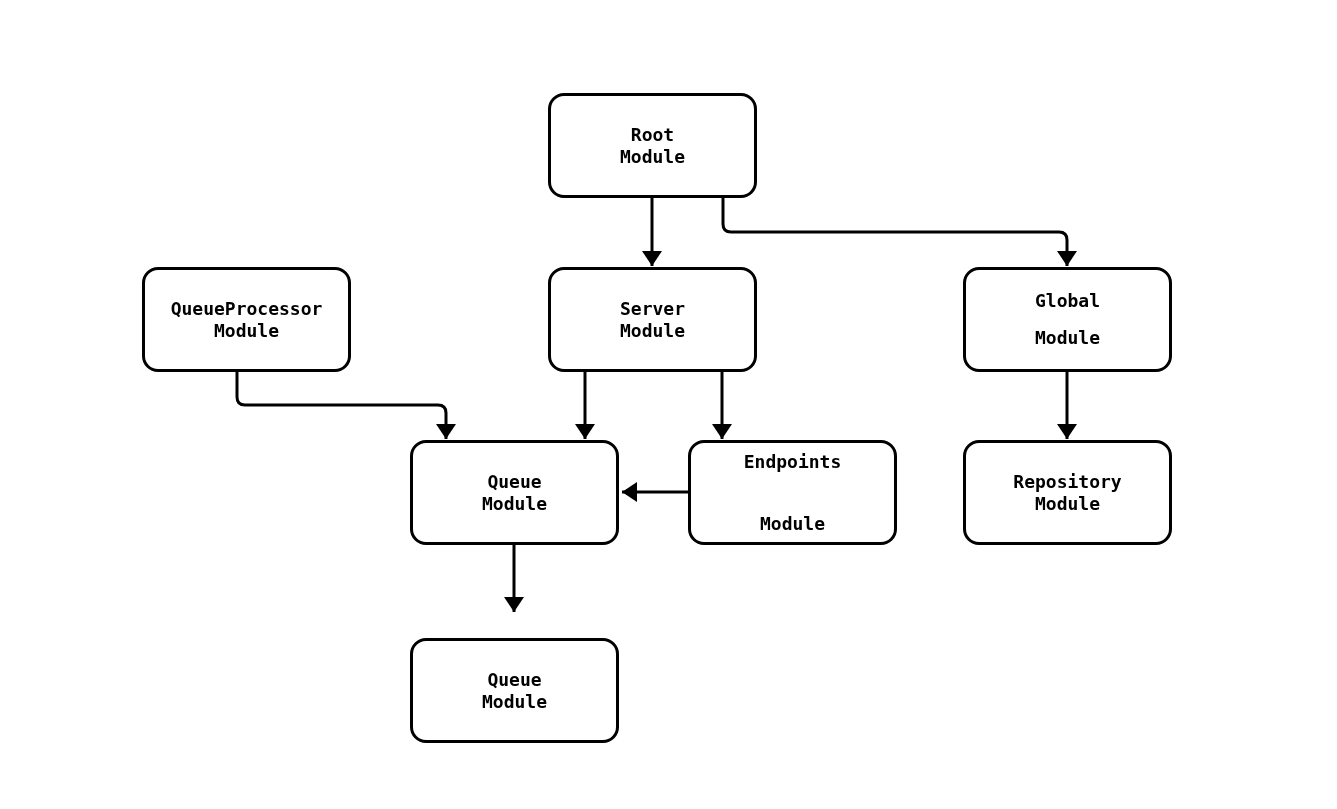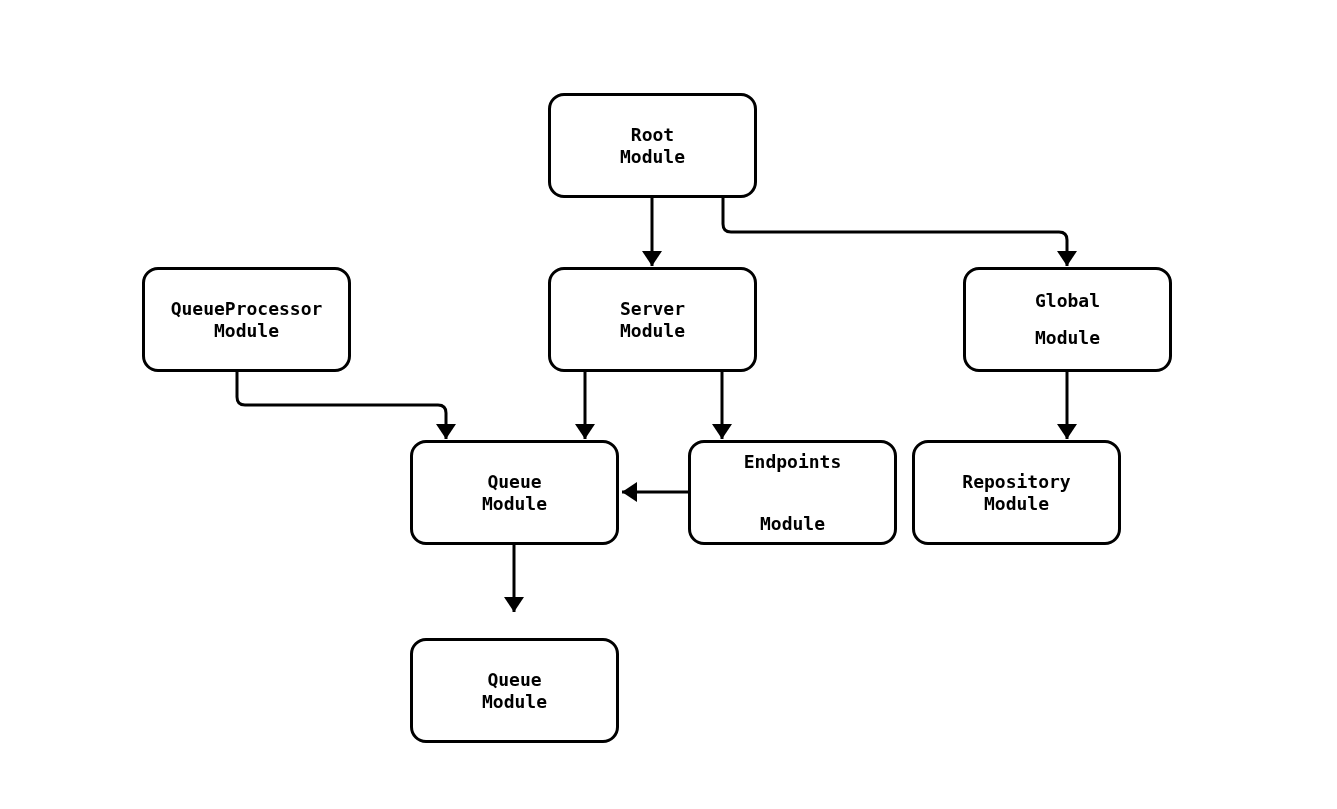--- a/index.html
+++ b/index.html
@@ -91,21 +91,21 @@
   <div class="node" style="left:410px; top:440px;">
     <span>Queue</span>
     <span>Module</span>
   </div>
 
   <div class="node" style="left:688px; top:440px;gap:40px;">
     <span>Endpoints</span>
     <span>Module</span>
   </div>
 
-  <div class="node" style="left:912px; top:440px;">
+  <div class="node" style="left:963px; top:440px;">
     <span>Repository</span>
     <span>Module</span>
   </div>
 
   <div class="node" style="left:410px; top:613px;margin-top:25px;">
     <span>Queue</span>
     <span>Module</span>
   </div>
 
 </div>

